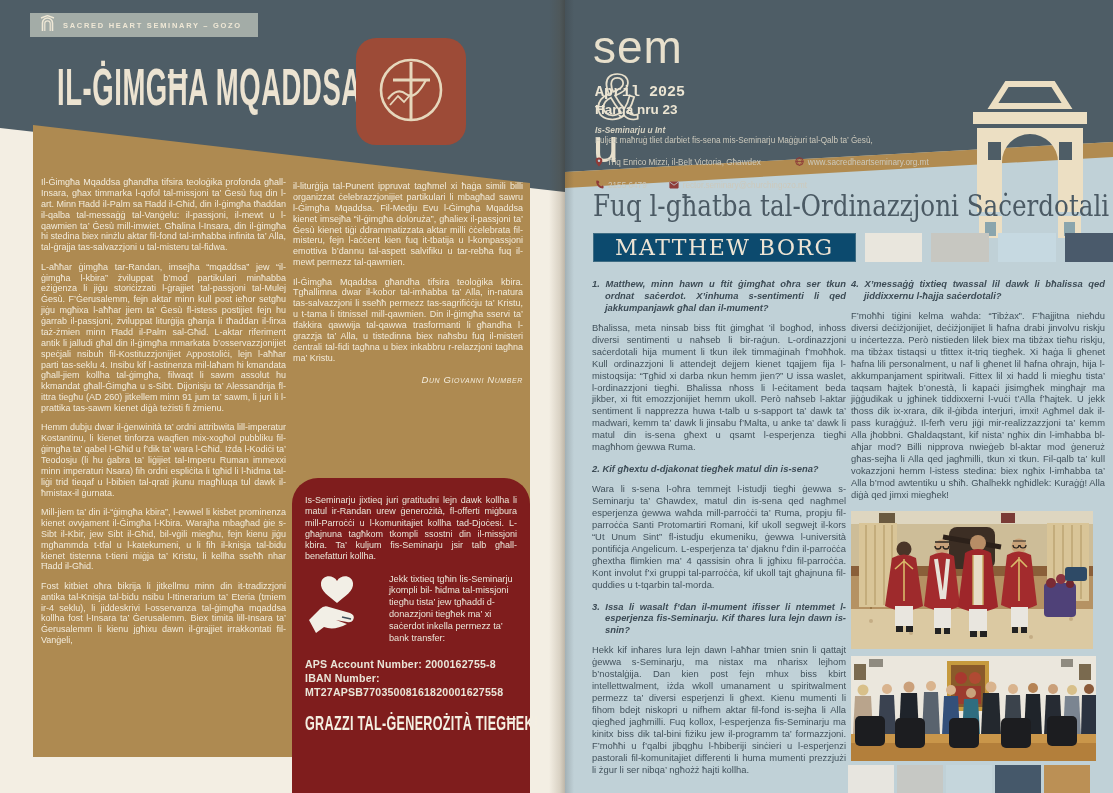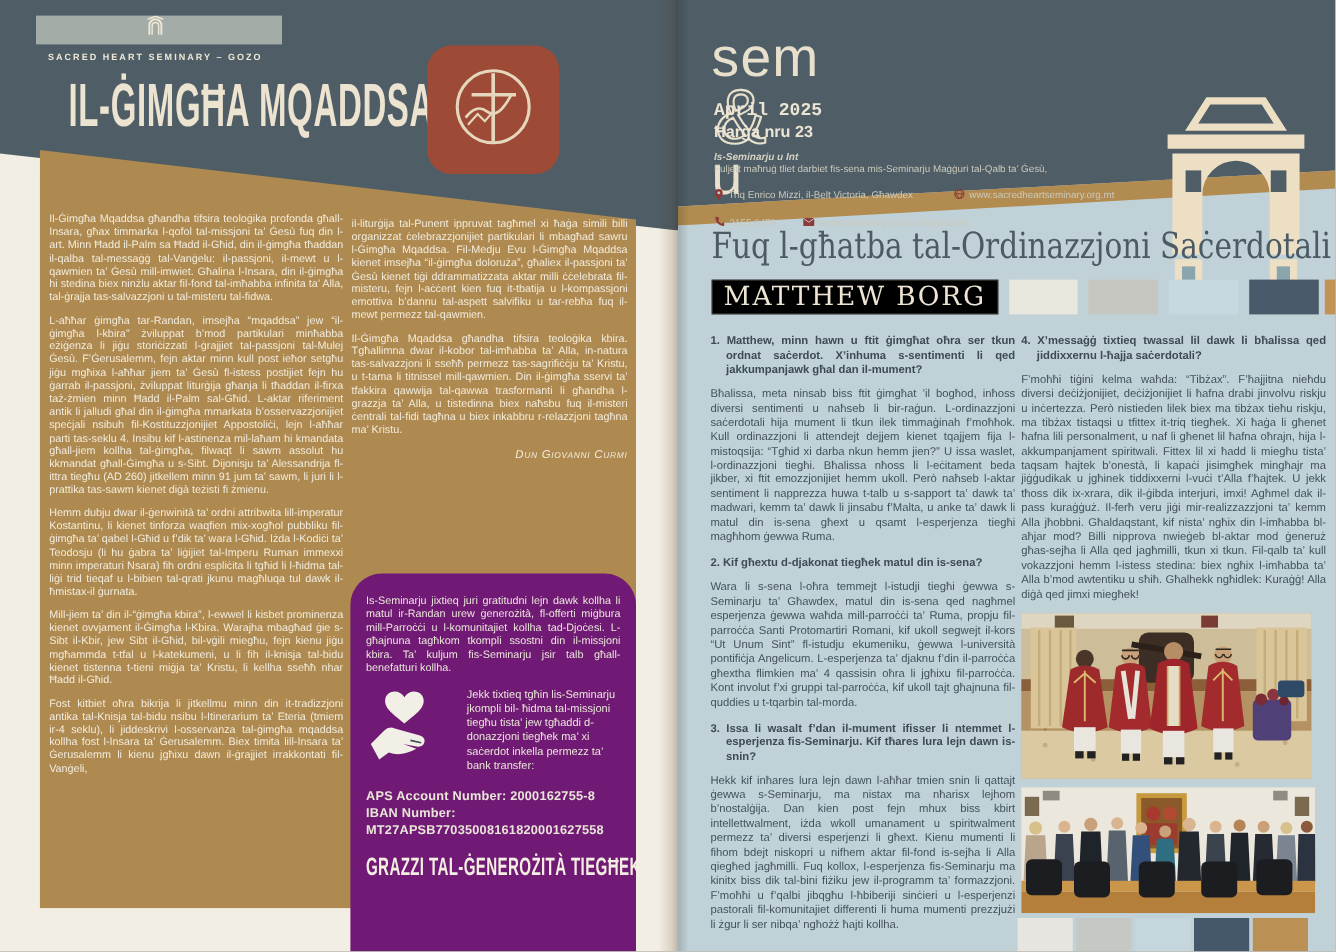--- a/index.html
+++ b/index.html
@@ -4,36 +4,36 @@
 <style>
   html,body{margin:0;padding:0;}
   body{font-family:"Liberation Sans",sans-serif;background:#777;}
   .sheet{position:relative;width:1113px;height:793px;overflow:hidden;background:#f3eee3;}
 
   
   .left-page{position:absolute;left:0;top:0;width:565px;height:793px;background:#f3eee3;}
   .lp-slate{position:absolute;left:0;top:0;width:565px;height:200px;
     clip-path:polygon(0 0,100% 0,100% 192px,0 128px);background:#4e5d66;}
   .lp-badge{position:absolute;left:30px;top:13px;height:24px;display:flex;align-items:center;
-    gap:8px;background:#a3aca7;padding:0 16px 0 10px;flex-direction:column;}
+    gap:8px;background:#a3aca7;padding:0 16px 0 10px;}
   .lp-badge-label{font-size:7.5px;font-weight:bold;letter-spacing:1.7px;color:#efe8d6;white-space:nowrap;}
   .lp-title{position:absolute;left:57px;top:58px;font-size:50px;font-weight:bold;color:#ece3d1;
     white-space:nowrap;transform:scaleX(.55) scaleY(1.02);transform-origin:0 0;letter-spacing:1px;}
   .lp-tile{position:absolute;left:356px;top:38px;width:110px;height:107px;border-radius:20px;
     background:#9d4b37;display:flex;align-items:center;justify-content:center;}
   .tan-block{position:absolute;left:33px;top:125px;width:497px;height:632px;
     clip-path:polygon(0 0,100% 58px,100% 100%,0 100%);background:#ae8a51;}
   .tan-col{position:absolute;color:#f2ebdb;}
   .tan-col p{font-size:9px;line-height:1.21;text-align:justify;margin:0 0 8.5px 0;}
   .tan-col-1{left:8px;top:52px;width:245px;}
   .tan-col-2{left:260px;top:56px;width:230px;}
   .author{font-style:italic;font-variant:small-caps;text-align:right;font-size:9.5px;
     letter-spacing:.6px;color:#f2ebdb;margin-top:10px;}
   .don-box{position:absolute;left:292px;top:478px;width:238px;height:315px;
-    border-radius:26px 26px 0 0;background:#701a75;padding:17px 13px;box-sizing:border-box;color:#e9e5d8;}
+    border-radius:26px 26px 0 0;background:#7f1d1d;padding:17px 13px;box-sizing:border-box;color:#e9e5d8;}
   .don-intro{font-size:9px;line-height:1.25;text-align:justify;}
   .don-row{display:flex;gap:20px;margin-top:11px;align-items:flex-start;}
   .don-appeal{font-size:9.2px;line-height:1.3;width:148px;}
   .don-acc{margin-top:13px;font-weight:bold;font-size:10.6px;line-height:1.3;letter-spacing:.2px;}
   .don-thanks{margin-top:11px;font-size:21px;font-weight:bold;color:#f4efe2;white-space:nowrap;
     transform:scaleX(.60);transform-origin:0 50%;letter-spacing:.5px;}
 
   
   .right-page{position:absolute;left:565px;top:0;width:548px;height:793px;background:#c0d1d7;}
   .rp-slate{position:absolute;left:0;top:0;width:548px;height:200px;
@@ -48,34 +48,34 @@
   .issue{position:absolute;left:30px;top:84px;color:#ece5d3;}
   .issue-month{font-size:15px;font-weight:bold;font-family:Liberation Mono, monospace;}
   .issue-number{font-size:13.5px;font-weight:bold;margin-top:1px;}
   .masthead{position:absolute;left:30px;top:126px;color:#ccc9bc;font-size:8.2px;line-height:1.18;}
   .mh-series{font-weight:bold;font-style:italic;font-size:8.4px;color:#d6d2c3;}
   .mh-line{display:flex;align-items:center;gap:4px;margin-top:11px;white-space:nowrap;}
   .mh-gap{width:26px;}
   .title{position:absolute;left:28px;top:188px;font-family:"DejaVu Serif","Liberation Serif",serif;
     font-size:30px;color:#4b5a64;white-space:nowrap;transform:scaleX(.82);transform-origin:0 0;}
   .mb-row{position:absolute;left:28px;top:233px;display:flex;align-items:stretch;height:29px;}
-  .mb-box{background:#000000;color:#ede4d4;font-family:"DejaVu Serif","Liberation Serif",serif;
-    font-size:22px;letter-spacing:1.5px;line-height:29px;padding:0 10px;white-space:nowrap;
+  .mb-box{background:#0c4a6e;color:#ede4d4;font-family:"DejaVu Serif","Liberation Serif",serif;
+    font-size:22px;letter-spacing:1.5px;line-height:29px;padding:0 22px;white-space:nowrap;
     box-shadow:inset 0 0 0 1px rgba(240,230,210,.22);}
   .swatch{height:29px;}
   .sw1{width:57px;margin-left:9px;background:#e9e6dd;}
   .sw2{width:58px;margin-left:9px;background:#c7c7c1;}
   .sw3{width:58px;margin-left:9px;background:#c6d9e1;}
   .sw4{width:58px;margin-left:9px;background:#4a5a6b;}
   .sw5{width:64px;margin-left:5px;background:#c29355;}
   .qa-col{position:absolute;top:278px;width:254px;color:#42525c;}
   .qa-col-1{left:27px;}
   .qa-col-2{left:286px;}
   .q{font-weight:bold;font-size:9.4px;line-height:1.27;color:#3c4b55;text-align:justify;
-    margin:0 0 8px 0;padding-left:13px;text-indent:-13px;}
+    margin:0 0 8px 0;padding-left:13px;text-indent:-13px;font-style:italic;}
   .a{font-size:9.4px;line-height:1.27;text-align:justify;margin:0 0 10px 0;}
   .photo{display:block;margin-top:3px;}
   .rp-bottom-swatches{position:absolute;left:283px;bottom:0;display:flex;gap:3px;}
   .bsw{width:46px;height:28px;}
   .bsw1{background:#e7e5df;}.bsw2{background:#c6c8c4;}.bsw3{background:#c5d6dc;}
   .bsw4{background:#45586a;}.bsw5{background:#bb9055;}
 
   .seam{position:absolute;left:549px;top:0;width:16px;height:793px;pointer-events:none;
     background:linear-gradient(90deg,rgba(80,60,30,0) 0%,rgba(80,60,30,.16) 68%,rgba(50,35,15,.28) 100%);}
   .seam2{position:absolute;left:565px;top:0;width:9px;height:793px;pointer-events:none;
@@ -93,21 +93,21 @@
       <div class="tan-col tan-col-1">
         <p>Il-Ġimgħa Mqaddsa għandha tifsira teoloġika profonda għall-Insara, għax timmarka l-qofol tal-missjoni ta’ Ġesù fuq din l-art. Minn Ħadd il-Palm sa Ħadd il-Għid, din il-ġimgħa tħaddan il-qalba tal-messaġġ tal-Vanġelu: il-passjoni, il-mewt u l-qawmien ta’ Ġesù mill-imwiet. Għalina l-Insara, din il-ġimgħa hi stedina biex ninżlu aktar fil-fond tal-imħabba infinita ta’ Alla, tal-ġrajja tas-salvazzjoni u tal-misteru tal-fidwa.</p>
         <p>L-aħħar ġimgħa tar-Randan, imsejħa “mqaddsa” jew “il-ġimgħa l-kbira” żviluppat b’mod partikulari minħabba eżiġenza li jiġu storiċizzati l-ġrajjiet tal-passjoni tal-Mulej Ġesù. F’Ġerusalemm, fejn aktar minn kull post ieħor setgħu jiġu mgħixa l-aħħar jiem ta’ Ġesù fl-istess postijiet fejn hu ġarrab il-passjoni, żviluppat liturġija għanja li tħaddan il-firxa taż-żmien minn Ħadd il-Palm sal-Għid. L-aktar riferiment antik li jalludi għal din il-ġimgħa mmarkata b’osservazzjonijiet speċjali nsibuh fil-Kostituzzjonijiet Appostoliċi, lejn l-aħħar parti tas-seklu 4. Insibu kif l-astinenza mil-laħam hi kmandata għall-jiem kollha tal-ġimgħa, filwaqt li sawm assolut hu kkmandat għall-Ġimgħa u s-Sibt. Dijonisju ta’ Alessandrija fl-ittra tiegħu (AD 260) jitkellem minn 91 jum ta’ sawm, li juri li l-prattika tas-sawm kienet diġà teżisti fi żmienu.</p>
         <p>Hemm dubju dwar il-ġenwinità ta’ ordni attribwita lill-imperatur Kostantinu, li kienet tinforza waqfien mix-xogħol pubbliku fil-ġimgħa ta’ qabel l-Għid u f’dik ta’ wara l-Għid. Iżda l-Kodiċi ta’ Teodosju (li hu ġabra ta’ liġijiet tal-Imperu Ruman immexxi minn imperaturi Nsara) fih ordni espliċita li tgħid li l-ħidma tal-liġi trid tieqaf u l-bibien tal-qrati jkunu magħluqa tul dawk il-ħmistax-il ġurnata.</p>
         <p>Mill-jiem ta’ din il-“ġimgħa kbira”, l-ewwel li kisbet prominenza kienet ovvjament il-Ġimgħa l-Kbira. Warajha mbagħad ġie s-Sibt il-Kbir, jew Sibt il-Għid, bil-vġili miegħu, fejn kienu jiġu mgħammda t-tfal u l-katekumeni, u li fih il-knisja tal-bidu kienet tistenna t-tieni miġja ta’ Kristu, li kellha sseħħ nhar Ħadd il-Għid.</p>
         <p>Fost kitbiet oħra bikrija li jitkellmu minn din it-tradizzjoni antika tal-Knisja tal-bidu nsibu l-Itinerarium ta’ Eteria (tmiem ir-4 seklu), li jiddeskrivi l-osservanza tal-ġimgħa mqaddsa kollha fost l-Insara ta’ Ġerusalemm. Biex timita lill-Insara ta’ Ġerusalemm li kienu jgħixu dawn il-ġrajjiet irrakkontati fil-Vanġeli,</p>
       </div>
       <div class="tan-col tan-col-2">
         <p>il-liturġija tal-Punent ippruvat tagħmel xi ħaġa simili billi organizzat ċelebrazzjonijiet partikulari li mbagħad sawru l-Ġimgħa Mqaddsa. Fil-Medju Evu l-Ġimgħa Mqaddsa kienet imsejħa “il-ġimgħa doloruża”, għaliex il-passjoni ta’ Ġesù kienet tiġi ddrammatizzata aktar milli ċċelebrata fil-misteru, fejn l-aċċent kien fuq it-tbatija u l-kompassjoni emottiva b’dannu tal-aspett salvifiku u tar-rebħa fuq il-mewt permezz tal-qawmien.</p>
         <p>Il-Ġimgħa Mqaddsa għandha tifsira teoloġika kbira. Tgħallimna dwar il-kobor tal-imħabba ta’ Alla, in-natura tas-salvazzjoni li sseħħ permezz tas-sagrifiċċju ta’ Kristu, u t-tama li titnissel mill-qawmien. Din il-ġimgħa sservi ta’ tfakkira qawwija tal-qawwa trasformanti li għandha l-grazzja ta’ Alla, u tistedinna biex naħsbu fuq il-misteri ċentrali tal-fidi tagħna u biex inkabbru r-relazzjoni tagħna ma’ Kristu.</p>
-        <div class="author">Dun Giovanni Curmi</div>
+        <div class="author">Dun Giovanni Number</div>
       </div>
     </div>
 
     <div class="lp-badge">
       <span>
         <svg width="15" height="17" viewBox="0 0 15 17">
           <path d="M2.5,16 V8 a5,5 0 0 1 10,0 v8" fill="none" stroke="#efe8d6" stroke-width="1.6"></path>
           <path d="M4.8,16 V8.5 a2.7,2.7 0 0 1 5.4,0 V16" fill="none" stroke="#efe8d6" stroke-width="1.2"></path>
           <path d="M1,3 L7.5,0.6 L14,3" fill="none" stroke="#efe8d6" stroke-width="1.4"></path>
         </svg>

